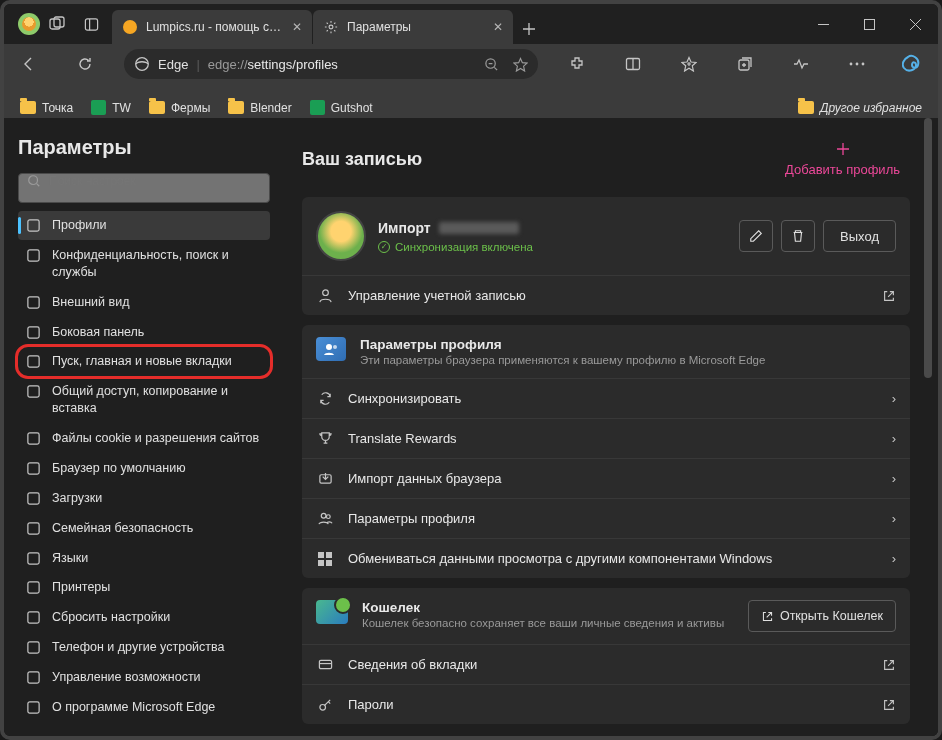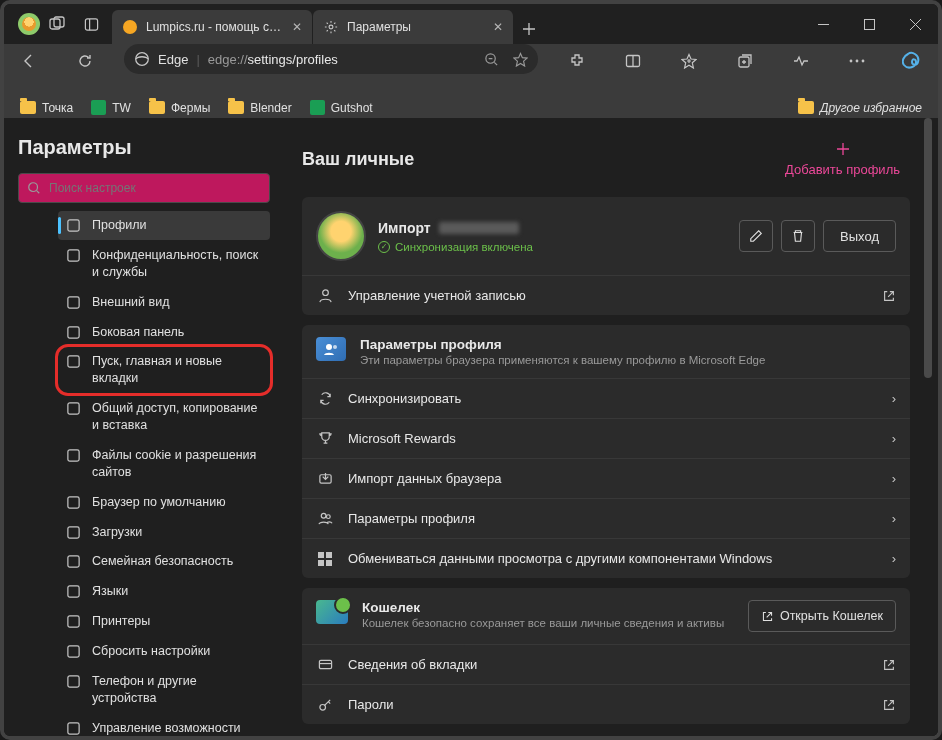--- a/index.html
+++ b/index.html
@@ -14,21 +14,21 @@
 .tabs { display:flex; height:100%; align-items:flex-end; gap:1px; margin-left:4px; }
 .tab { height:34px; background:#3b3b3b; border-radius:6px 6px 0 0; display:flex; align-items:center; padding:0 10px; gap:8px; color:#e0e0e0; font-size:12px; max-width:200px; }
 .tab .ticon { width:16px; height:16px; display:flex; align-items:center; justify-content:center; }
 .tab .close { color:#b5b5b5; cursor:pointer; }
 .tab .title { white-space:nowrap; overflow:hidden; text-overflow:ellipsis; flex:1; }
 .newtab { width:30px; height:30px; display:flex; align-items:center; justify-content:center; color:#c5c5c5; cursor:pointer; }
 .wincontrols { margin-left:auto; display:flex; }
 .wincontrols div { width:46px; height:40px; display:flex; align-items:center; justify-content:center; color:#c5c5c5; cursor:pointer; }
 
 
-.toolbar { height:40px; background:#3b3b3b; display:flex; padding:0 8px; gap:22px; }
+.toolbar { height:40px; background:#3b3b3b; display:flex; align-items:center; padding:0 8px; gap:22px; }
 .tbutton { width:34px; height:34px; display:flex; align-items:center; justify-content:center; color:#c5c5c5; cursor:pointer; border-radius:4px; }
 .address { flex:1; height:30px; background:#2b2b2b; border-radius:16px; display:flex; align-items:center; padding:0 10px; gap:8px; color:#bfbfbf; font-size:13px; }
 .address .edge-label { color:#e0e0e0; }
 .address .url-dim { color:#9a9a9a; }
 .address .url-bright { color:#e8e8e8; }
 .address .spacer { flex:1; }
 .copilot { width:34px; height:34px; display:flex; align-items:center; justify-content:center; }
 .copilot svg { filter:hue-rotate(0); }
 
 
@@ -39,25 +39,25 @@
 .sq-icon { width:15px; height:15px; border-radius:2px; }
 .fav-right { margin-left:auto; display:flex; align-items:center; gap:6px;font-style:italic; }
 
 
 .content { display:flex; height:calc(740px - 114px); background:#1f1f1f; }
 .scrollbar { width:18px; background:#1f1f1f; position:relative; }
 .scrollbar .thumb { position:absolute; top:0; left:4px; width:8px; height:260px; background:#4a4a4a; border-radius:4px; }
 
 .sidebar { width:280px; padding:18px 14px; }
 .sidebar h1 { font-size:20px; font-weight:600; margin-bottom:14px; }
-.search { height:30px; background:#be185d; border:1px solid #4a4a4a; border-radius:4px; display:flex; align-items:center; padding:0 8px; gap:8px; color:#9a9a9a; margin-bottom:8px; }
+.search { height:30px; background:#737373; border:1px solid #4a4a4a; border-radius:4px; display:flex; align-items:flex-start; padding:0 8px; gap:8px; color:#9a9a9a; margin-bottom:8px; }
 .search input { background:none; border:none; outline:none; color:#e0e0e0; font-size:12px; flex:1; }
 
 .nav { display:flex; flex-direction:column; gap:1px; }
-.nav-item { display:flex; align-items:flex-start; gap:10px; padding:6px 8px; border-radius:4px; cursor:pointer; font-size:12.5px; color:#e0e0e0; position:relative; line-height:1.35;margin-left:40px; }
+.nav-item { display:flex; align-items:flex-start; gap:10px; padding:6px 8px; border-radius:4px; cursor:pointer; font-size:12.5px; color:#e0e0e0; position:relative; line-height:1.35; }
 .nav-item .nav-icon { width:16px; flex-shrink:0; color:#c5c5c5; margin-top:1px; }
 .nav-item.active { background:#3a3a3a; }
 .nav-item.active::before { content:""; position:absolute; left:0; top:6px; bottom:6px; width:3px; background:#4cc2ff; border-radius:2px; }
 .nav-item.highlighted { outline:3px solid #e52d2a; outline-offset:0; border-radius:10px; }
 
 
 .main { flex:1; padding:18px 10px 18px 18px; overflow:hidden; }
 .header-row { display:flex; align-items:center; margin-bottom:14px; }
 .header-row h2 { font-size:18px; font-weight:600; }
 .add-profile { margin-left:auto; display:flex; align-items:center; gap:6px; font-size:13px; padding:6px 10px; cursor:pointer; color:#ec4899;flex-direction:column; }
@@ -403,21 +403,21 @@
                 <rect x="2" y="2" width="12" height="12" rx="2"></rect>
               </svg>
             </span>
             <span>О программе Microsoft Edge</span>
           </div>
         </div>
   </div>
 
   <div class="main">
     <div class="header-row">
-      <h2>Ваш личные</h2>
+      <h2>Ваш записью</h2>
       <div class="add-profile">
         <svg width="14" height="14" viewBox="0 0 14 14" stroke="currentColor" stroke-width="1.3">
               <line x1="7" y1="1" x2="7" y2="13"></line>
               <line x1="1" y1="7" x2="13" y2="7"></line>
             </svg>
         <span>Добавить профиль</span>
       </div>
     </div>
 
     <div class="card">
@@ -487,21 +487,21 @@
             </span>
             <span class="rlabel">Синхронизировать</span>
             <span class="chev">›</span>
           </div>
       <div class="row">
             <span class="ricon">
               <svg width="15" height="15" viewBox="0 0 16 16" fill="none" stroke="currentColor" stroke-width="1.3">
                 <path d="M4 2h8v4a4 4 0 0 1-8 0zM6 13h4M8 10v3M2 3h2v2a2 2 0 0 1-2-2zM14 3h-2v2a2 2 0 0 0 2-2z"></path>
               </svg>
             </span>
-            <span class="rlabel">Microsoft Rewards</span>
+            <span class="rlabel">Translate Rewards</span>
             <span class="chev">›</span>
           </div>
       <div class="row">
             <span class="ricon">
               <svg width="15" height="15" viewBox="0 0 16 16" fill="none" stroke="currentColor" stroke-width="1.3">
                 <rect x="2" y="4" width="12" height="9" rx="1.5"></rect>
                 <path d="M8 2v7M5 6l3 3 3-3"></path>
               </svg>
             </span>
             <span class="rlabel">Импорт данных браузера</span>

